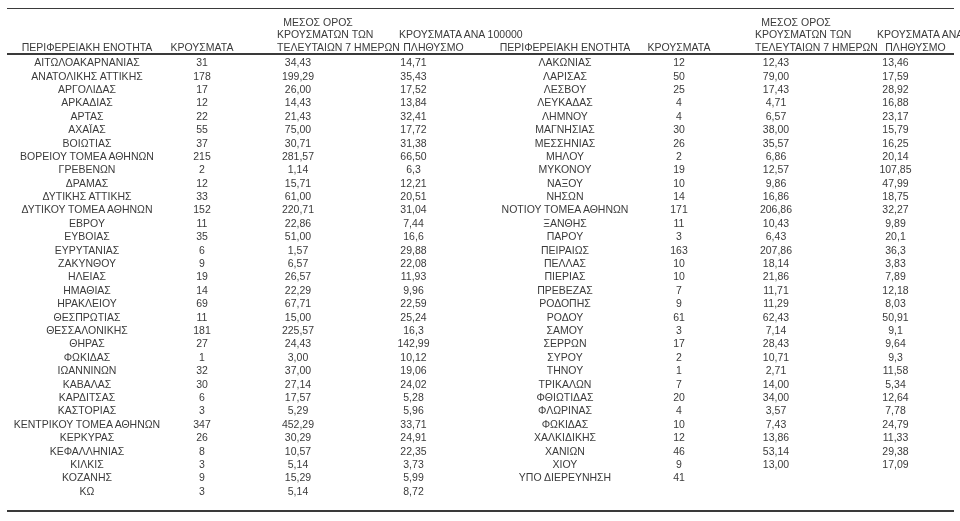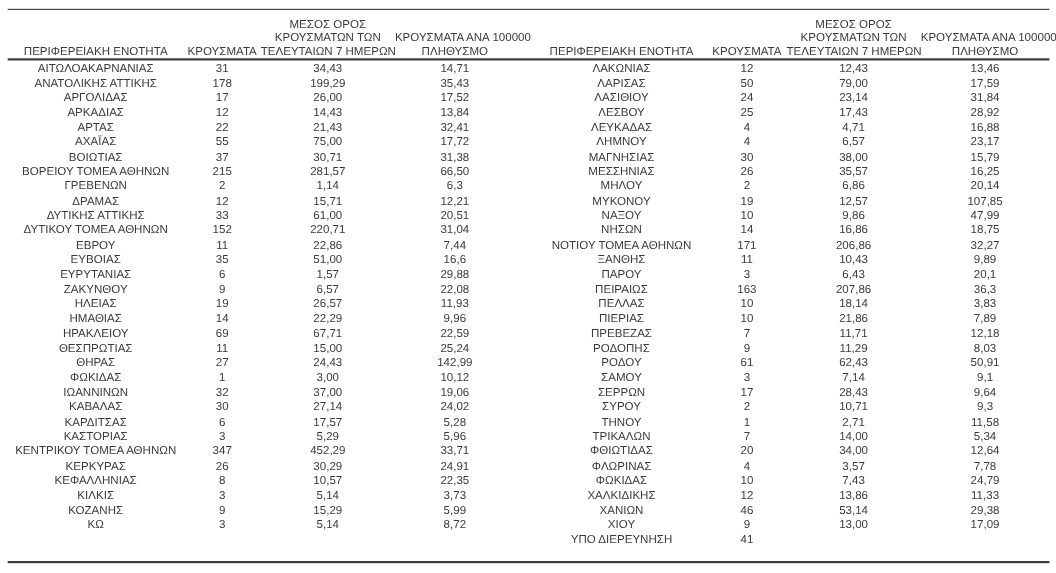--- a/index.html
+++ b/index.html
@@ -45,21 +45,21 @@
   }
   thead th {
     height: 44px;
     vertical-align: bottom;
     padding-bottom: 3px;
     font-size: 10.5px;
     line-height: 12.5px;
     white-space: nowrap;
     overflow: visible;
   }
-  thead th div { white-space: nowrap; }
+  thead th div { white-space: nowrap; margin-left: 40px; }
   tbody td {
     height: 13.4px;
     font-size: 10.5px;
     line-height: 13px;
     white-space: nowrap;
     overflow: visible;
   }
 </style>
 </head>
 <body>
@@ -208,20 +208,26 @@
             <td>67,71</td>
             <td>22,59</td>
           </tr>
           <tr>
             <td>ΘΕΣΠΡΩΤΙΑΣ</td>
             <td>11</td>
             <td>15,00</td>
             <td>25,24</td>
           </tr>
           <tr>
+            <td>ΘΕΣΣΑΛΟΝΙΚΗΣ</td>
+            <td>181</td>
+            <td>225,57</td>
+            <td>16,3</td>
+          </tr>
+          <tr>
             <td>ΘΗΡΑΣ</td>
             <td>27</td>
             <td>24,43</td>
             <td>142,99</td>
           </tr>
           <tr>
             <td>ΦΩΚΙΔΑΣ</td>
             <td>1</td>
             <td>3,00</td>
             <td>10,12</td>
@@ -320,26 +326,20 @@
             <td>12,43</td>
             <td>13,46</td>
           </tr>
           <tr>
             <td>ΛΑΡΙΣΑΣ</td>
             <td>50</td>
             <td>79,00</td>
             <td>17,59</td>
           </tr>
           <tr>
-            <td>ΛΑΣΙΘΙΟΥ</td>
-            <td>24</td>
-            <td>23,14</td>
-            <td>31,84</td>
-          </tr>
-          <tr>
             <td>ΛΕΣΒΟΥ</td>
             <td>25</td>
             <td>17,43</td>
             <td>28,92</td>
           </tr>
           <tr>
             <td>ΛΕΥΚΑΔΑΣ</td>
             <td>4</td>
             <td>4,71</td>
             <td>16,88</td>

